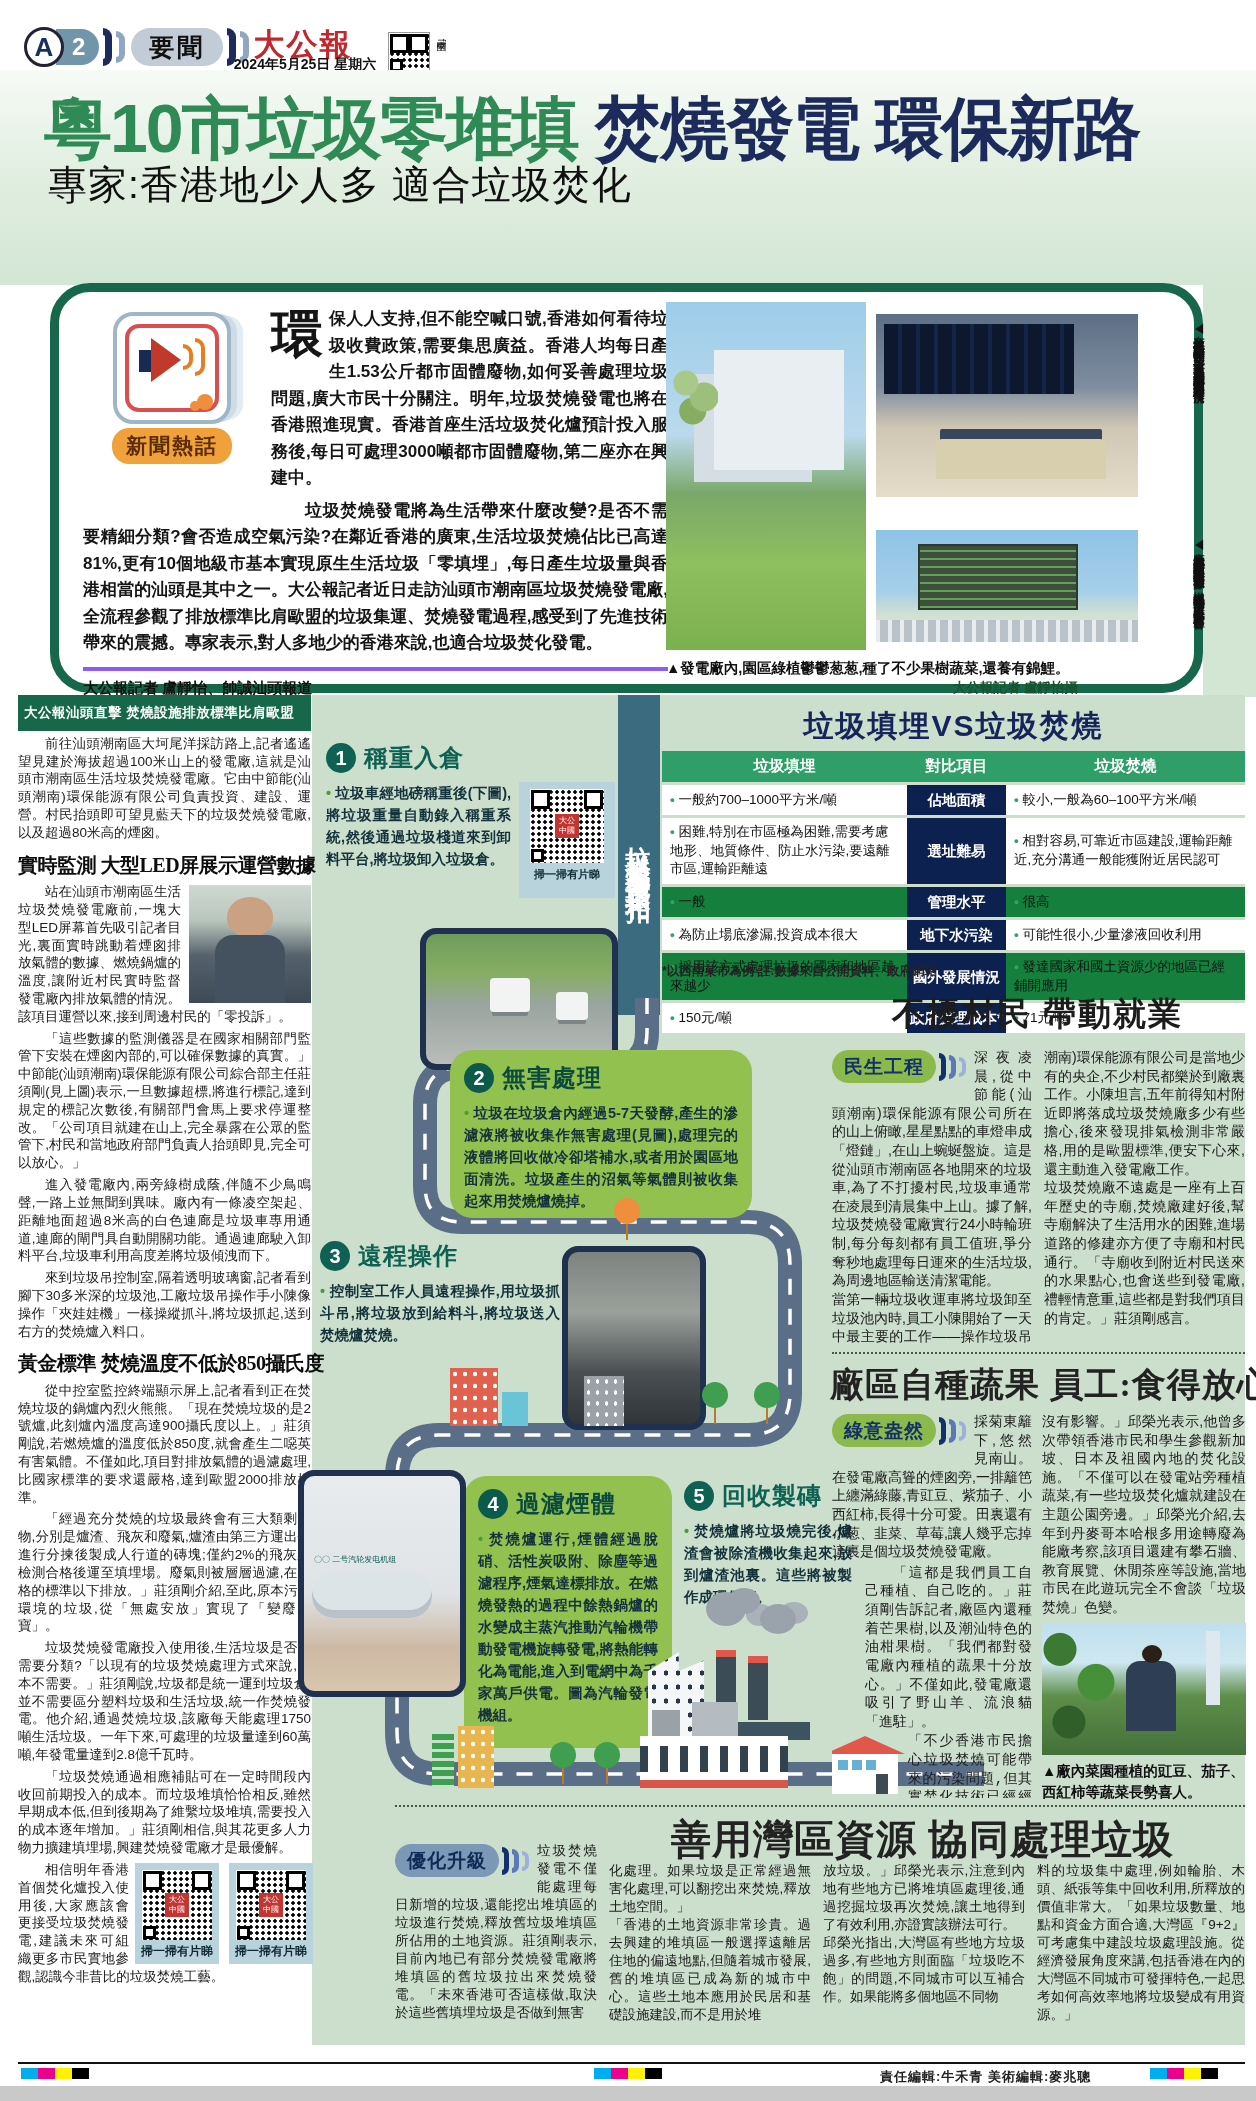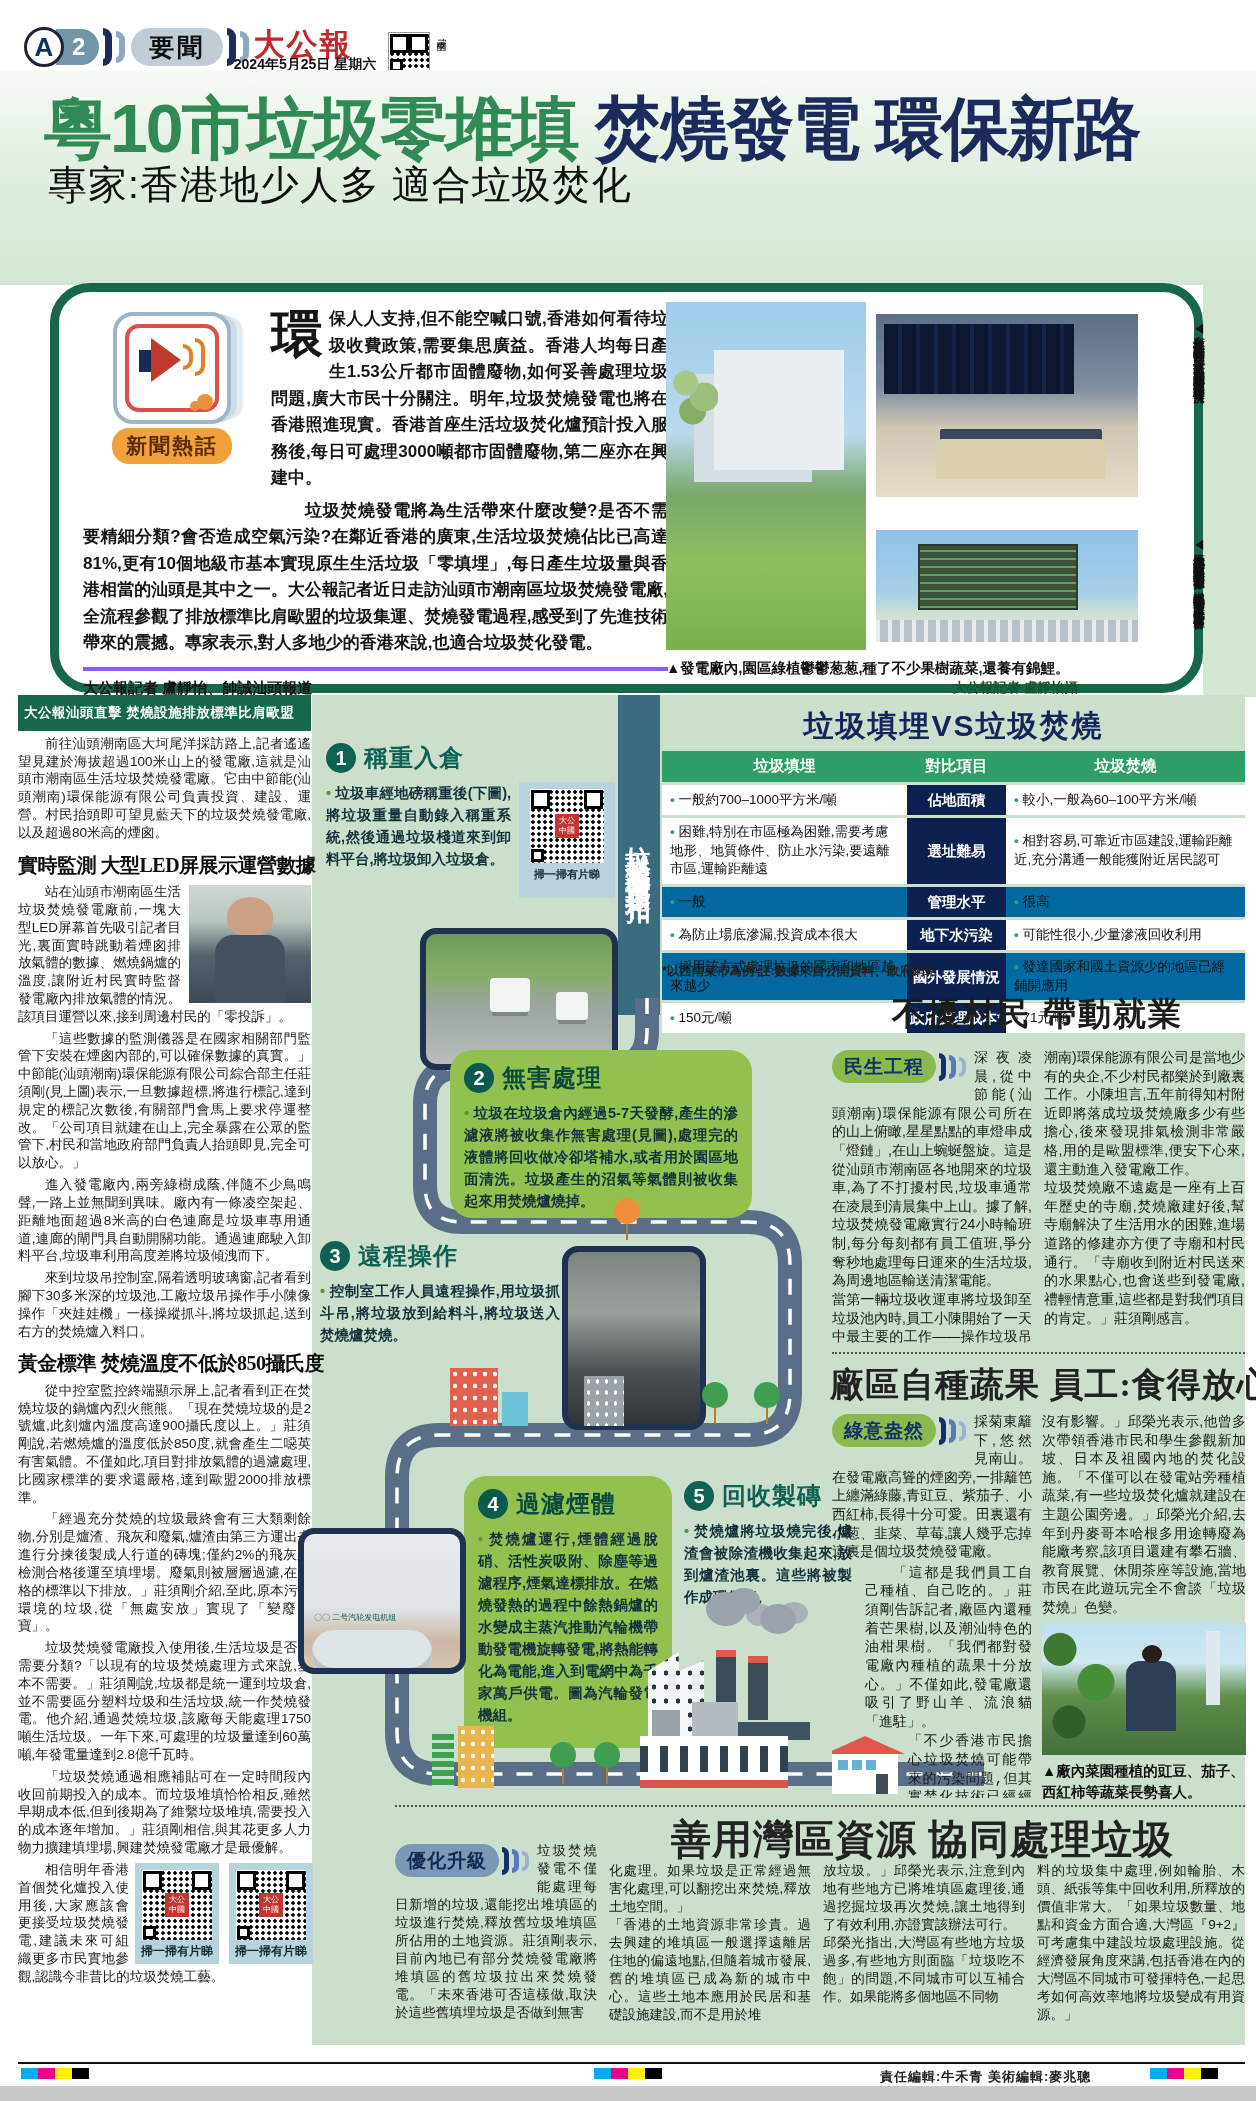--- a/index.html
+++ b/index.html
@@ -89,39 +89,39 @@
   .scan .qr{width:70px;height:70px;margin:0 auto;}
   .scan .lbl{font-size:12px;font-weight:700;color:#0d2a33;margin-top:4px;white-space:nowrap;}
 
   
   .vs-title{left:662px;top:706px;width:583px;text-align:center;font-size:30px;font-weight:800;color:#15255c;letter-spacing:2px;}
   .vs-table{left:662px;top:748px;width:583px;border-collapse:separate;border-spacing:0 3px;font-size:13.5px;color:#111;}
   .vs-table th{background:var(--table-green);color:#fff;font-size:15.5px;padding:5px 4px;font-weight:700;}
   .vs-table td{padding:5px 8px;vertical-align:middle;line-height:1.38;}
   .vs-table td.mid{background:var(--table-navy);color:#fff;text-align:center;font-weight:700;font-size:14.5px;padding:5px 2px;}
   .vs-table tr.odd td.side{background:#ffffff;}
-  .vs-table tr.even td.side{background:#0369a1;}
+  .vs-table tr.even td.side{background:#15803d;}
   .vs-table td.side::before{content:"• ";color:#3aa06a;font-weight:700;}
   .vs-note{left:662px;top:963px;width:583px;font-size:12.5px;font-weight:600;color:#222;}
 
   
   .banner-v{left:618px;top:695px;width:42px;height:320px;background:var(--banner);color:#fff;writing-mode:vertical-rl;font-size:25px;font-weight:800;letter-spacing:6px;display:flex;align-items:center;justify-content:center;}
   .step-title{display:flex;align-items:center;gap:8px;margin-bottom:8px;}
   .step-num{width:30px;height:30px;border-radius:50%;background:#0e6153;color:#fff;font-size:20px;font-weight:800;display:flex;align-items:center;justify-content:center;flex:none;}
   .step-name{font-size:24px;font-weight:800;color:#0e6153;letter-spacing:1px;white-space:nowrap;}
   .step-text{font-size:14.5px;font-weight:600;line-height:1.52;color:#14323c;text-align:justify;}
   .step-text::before{content:"• ";color:#4f9c32;font-weight:800;}
   .greenbox{background:var(--step-green);border-radius:22px;padding:12px 14px;}
   .greenbox .step-name,.greenbox .step-num{color:#0b4a3e;}
   .greenbox .step-num{background:#0b5a4b;color:#fff;}
   .ph-frame{border:6px solid #20304f;border-radius:16px;}
   .truck-photo{left:420px;top:928px;width:198px;height:142px;background:linear-gradient(180deg,#6f9c5c 0%,#86ad63 30%,#9aa5a0 55%,#b9bdb9 100%);}
   .truck{position:absolute;width:40px;height:34px;background:#f2f4f4;border-radius:4px;box-shadow:0 6px 0 -2px #7d8488;}
   .step3-photo{left:562px;top:1246px;width:144px;height:184px;background:linear-gradient(180deg,#7d837f 0%,#9aa09a 35%,#4a4f52 70%,#30353a 100%);}
-  .turbine-photo{left:298px;top:1528px;width:168px;height:146px;background:linear-gradient(180deg,#e9ecee 0%,#dfe3e6 55%,#cdb9a4 80%,#d9c6ae 100%);text-align:center;}
+  .turbine-photo{left:298px;top:1470px;width:168px;height:227px;background:linear-gradient(180deg,#e9ecee 0%,#dfe3e6 55%,#cdb9a4 80%,#d9c6ae 100%);text-align:center;}
   .turbine-label{position:absolute;left:10px;top:78px;font-size:8px;color:#0e6153;white-space:nowrap;}
   .turbine-body{position:absolute;left:8px;top:96px;width:120px;height:46px;background:#dde4e8;border-radius:22px;box-shadow:inset 0 -8px 0 #b9c2c8;}
   .tree{position:absolute;width:30px;height:42px;}
   .tree::before{content:"";position:absolute;left:50%;bottom:0;width:2px;height:16px;background:#b77b2e;transform:translateX(-50%);}
   .tree::after{content:"";position:absolute;left:2px;top:0;width:26px;height:26px;border-radius:50%;background:#3f9e4f;}
   .tree.or::after{background:#ef8f3e;}
   .bldg{position:absolute;}
   .smoke{position:absolute;border-radius:50%;background:#9aa3ab;}
   .chimney{position:absolute;background:#3c4c57;border-top:7px solid #e2574c;}
   .house{float:left;position:relative;width:66px;height:40px;background:#fff;margin:22px 10px 2px 0;}

